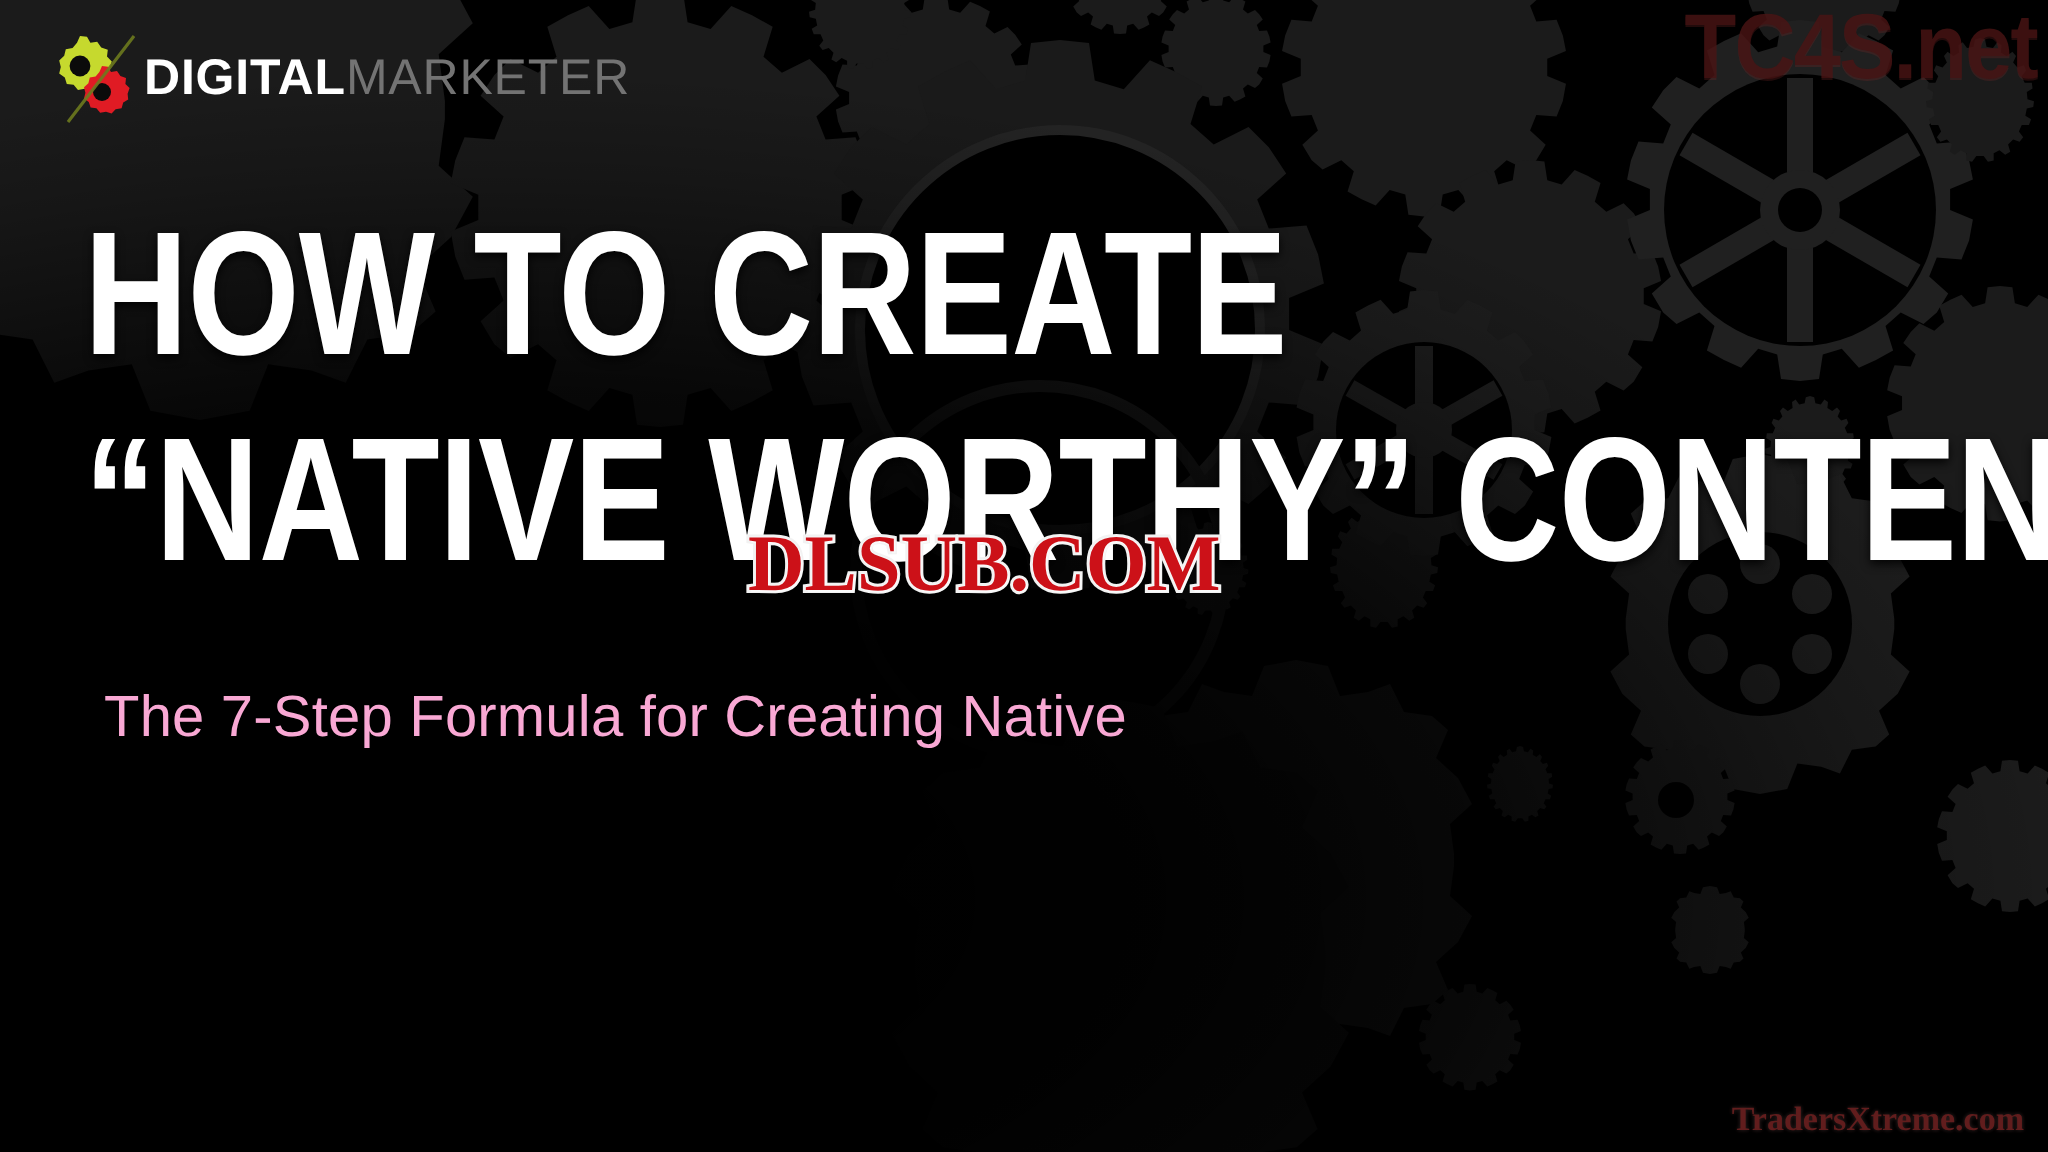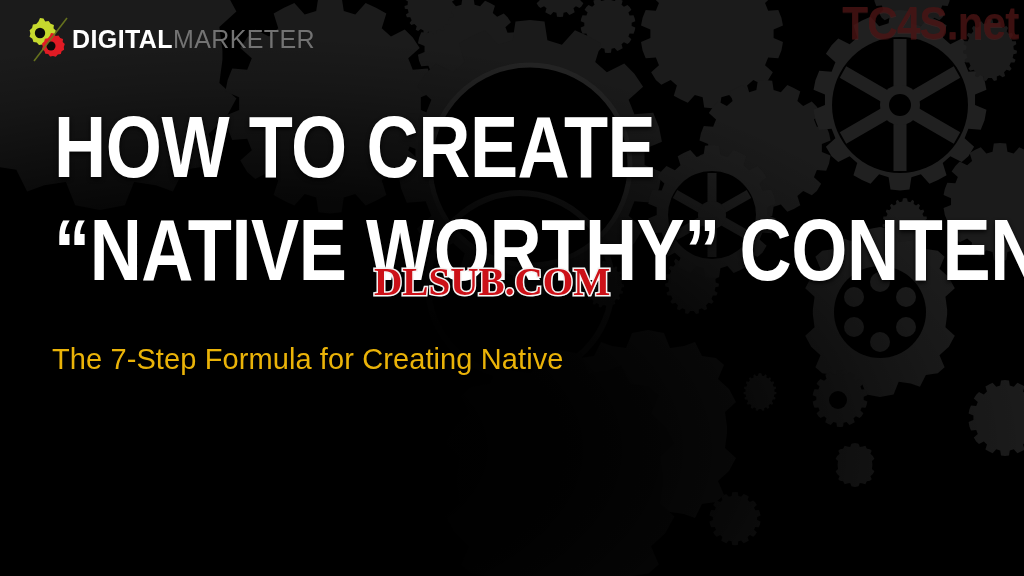--- a/index.html
+++ b/index.html
@@ -65,21 +65,21 @@
     margin-top: 32px;
   }
   #logo .logo-text .lt-light {
     color: #737373;
     font-weight: normal;
   }
 
   
   #headline {
     position: absolute;
-    left: 54px;
+    left: 42px;
     top: 104px;
     width: 930px;
   }
   .hl-line {
     color: #ffffff;
     font-family: "Liberation Sans Narrow", "Liberation Sans", sans-serif;
     font-weight: bold;
     font-size: 86px;
     line-height: 0.97;
     letter-spacing: -0.5px;
@@ -90,21 +90,21 @@
   }
   .hl-line-1 { font-size: 88px; }
   .hl-line-2 { font-size: 88px; margin-top: 18px; }
 
   
   #subtitle {
     position: absolute;
     left: 52px;
     top: 338px;
     width: 700px;
-    color: #eab308;
+    color: #f9a8d4;
     font-size: 29px;
     font-weight: normal;
     line-height: 1.45;
     letter-spacing: 0.1px;
   }
   #subtitle .sub-line { display: block; white-space: nowrap; }
 
   
   #wm-tc4s {
     position: absolute;
@@ -357,14 +357,15 @@
     <div class="hl-line hl-line-1">HOW TO CREATE</div>
     <div class="hl-line hl-line-2">“NATIVE WORTHY” CONTENT</div>
   </div>
 
   <div id="subtitle">
     <span class="sub-line">The 7-Step Formula for Creating Native</span>
   </div>
 
   <div id="wm-tc4s">TC4S.net</div>
   <div id="wm-dlsub">DLSUB.COM</div>
+  <div id="wm-traders">TradersXtreme.com</div>
 
 </div>
 
 </body></html>

